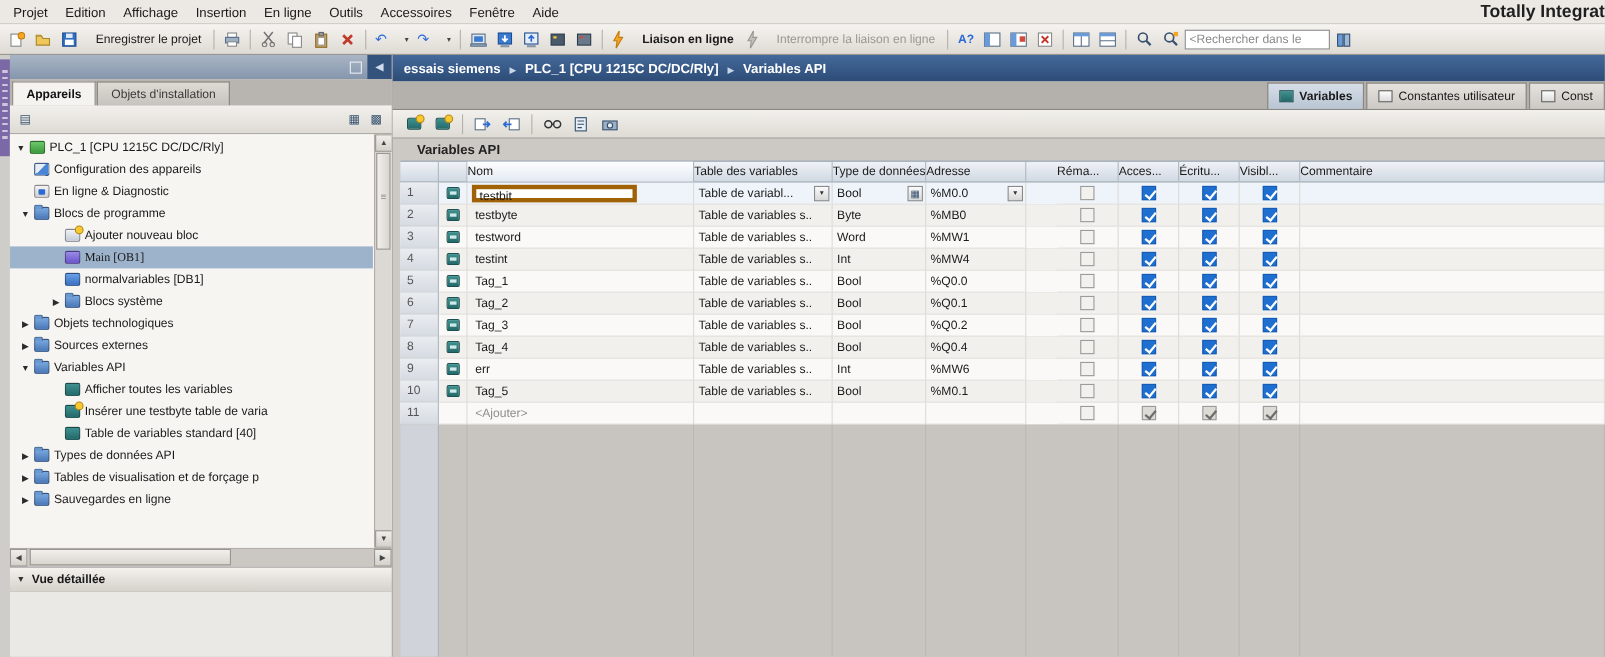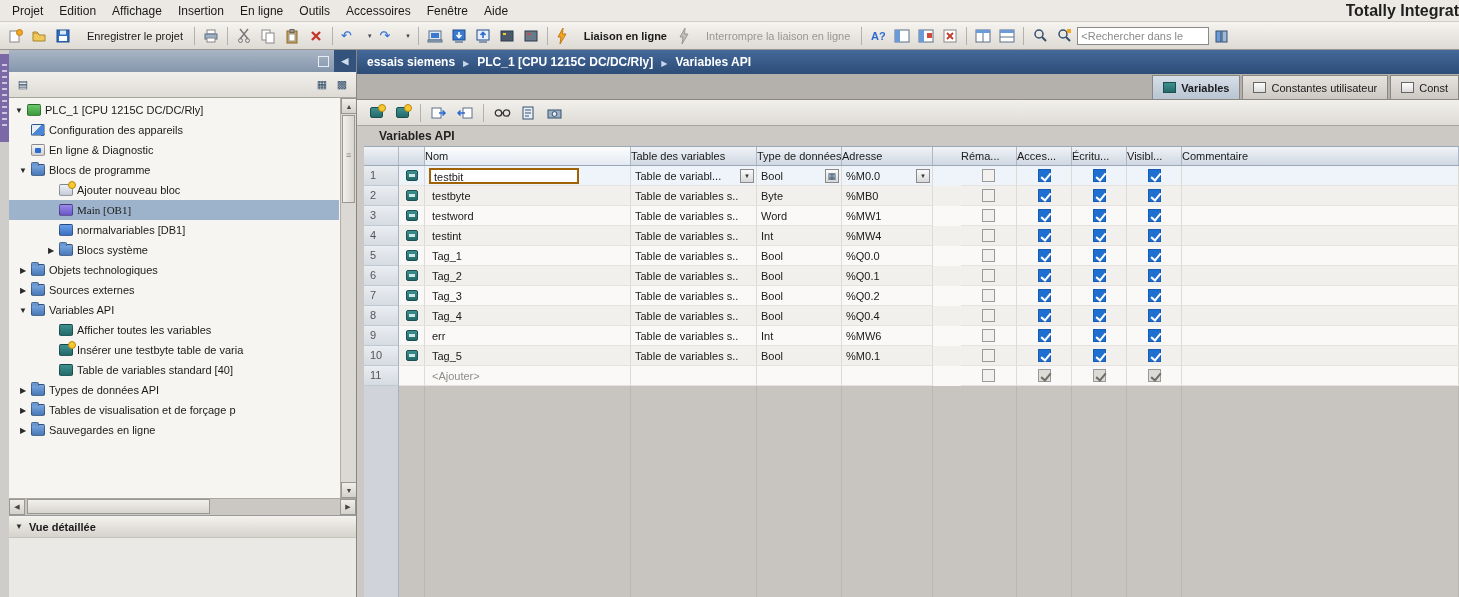--- a/index.html
+++ b/index.html
@@ -120,21 +120,21 @@
   .tagicon { width:12px; height:11px; border-radius:2px; background:linear-gradient(#3f9090,#246a6a); border:1px solid #1a5050; position:relative; }
   .tagicon::after { content:""; position:absolute; left:2px; top:3px; width:6px; height:3px; background:#cfe8e8; }
   .grid-row .c-nom,.grid-row .c-table,.grid-row .c-type,.grid-row .c-addr { display:flex; align-items:center; padding:0 2px 0 4px; gap:2px; }
   .grid-row .c-chk,.grid-row .c-rema { display:flex; align-items:center; justify-content:center; }
   .nameval { padding:0 3px; }
   .dd { display:none; margin-left:auto; width:14px; height:14px; background:linear-gradient(#fbfbfb,#d8d8d8); border:1px solid #8a8a8a; align-items:center; justify-content:center; flex:none; }
   .dd::before { content:"▼"; font-size:6px; color:#333; }
   .dd.picker::before { content:"▦"; font-size:9px; color:#35506e; }
   .grid-row.editing { background:#eef4fa; }
   .grid-row.editing .dd { display:flex; }
-  .grid-row.editing .nameval { background:#fff; border:2px solid #a16207; height:16px; line-height:14px; min-width:150px; }
+  .grid-row.editing .nameval { background:#fff; border:4px solid #a16207; height:16px; line-height:14px; min-width:150px; }
   .grid-row.muted { color:#8f8d89; }
   .chk { width:13px; height:13px; border:1px solid #9a9a9a; background:#f2f1ee; position:relative; }
   .chk.checked { background:#1f6fd0; border-color:#175cb4; }
   .chk.checked::after { content:""; position:absolute; left:4px; top:1px; width:4px; height:8px; border:solid #fff; border-width:0 2px 2px 0; transform:rotate(40deg); }
   .chk.checked.gray { background:#dddbd6; border-color:#9a9a9a; }
   .chk.checked.gray::after { border-color:#6f6d69; }
   .grid-filler { flex:1; display:flex; background:#c8c5c0; }
   .grid-filler > div { border-right:1px solid #bbb8b3; }
   .grid-filler .c-num { background:#d0d4da; border-right:1px solid #a8b0ba; }
 
@@ -334,20 +334,28 @@
 
   <div class="workspace">
 
     <div class="left-strip"></div>
 
     <div class="navigator">
       <div class="nav-header">
         <span class="nav-title">Navigateur du projet</span>
         <span class="hdr-sq"></span>
         <span class="nav-collapse">◀</span>
+      </div>
+      <div class="nav-tabs">
+        <div class="nav-tab active">
+            <span>Appareils</span>
+          </div>
+          <div class="nav-tab">
+            <span>Objets d'installation</span>
+          </div>
       </div>
       <div class="nav-toolbar">
         <span class="mini-btn">▤</span>
         <span class="spacer"></span>
         <span class="mini-btn">▦</span>
         <span class="mini-btn">▩</span>
       </div>
       <div class="tree">
         <div class="tree-items">
 

